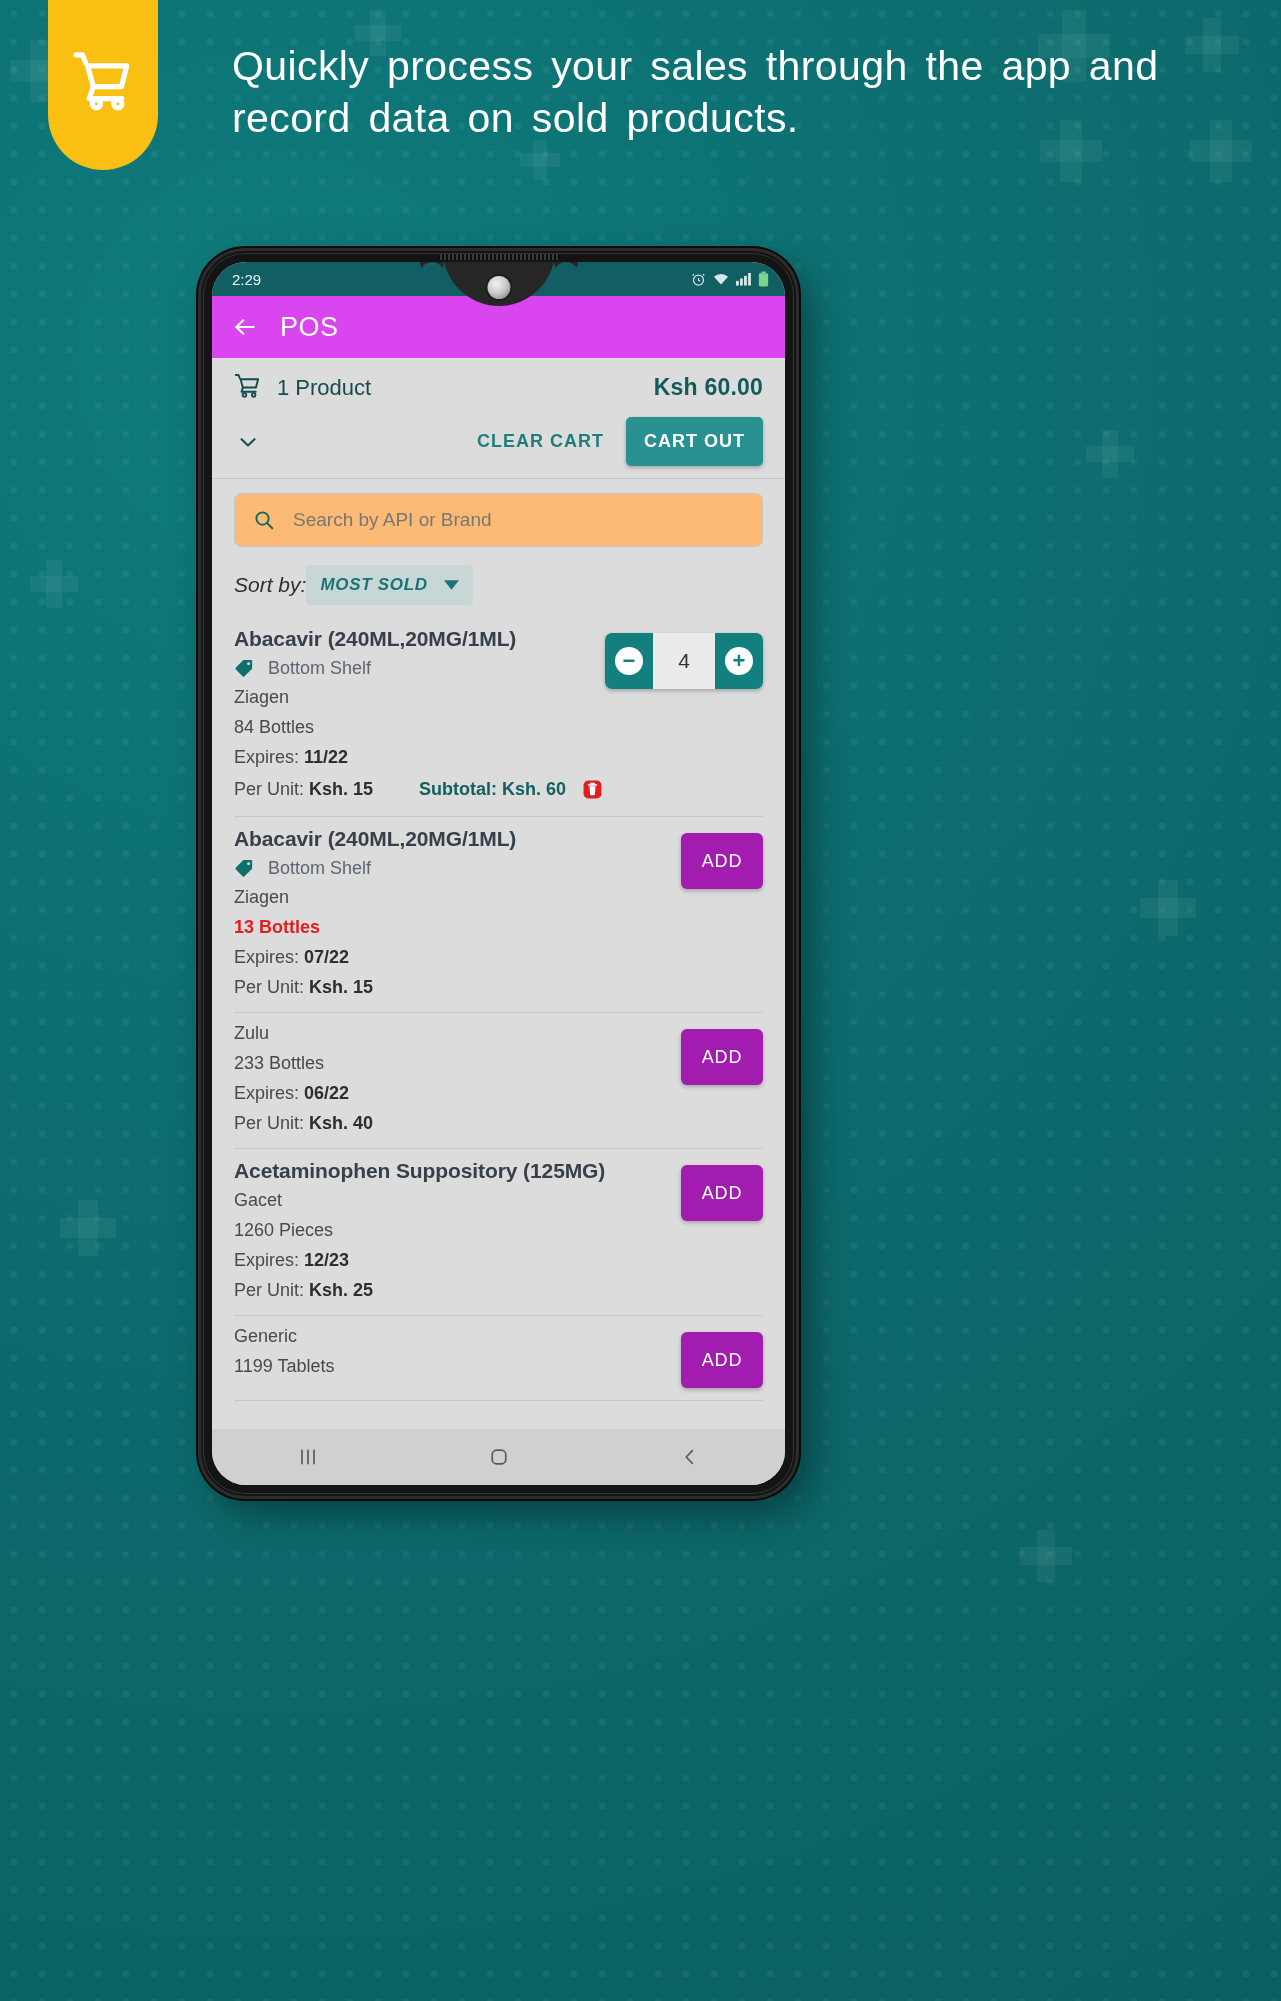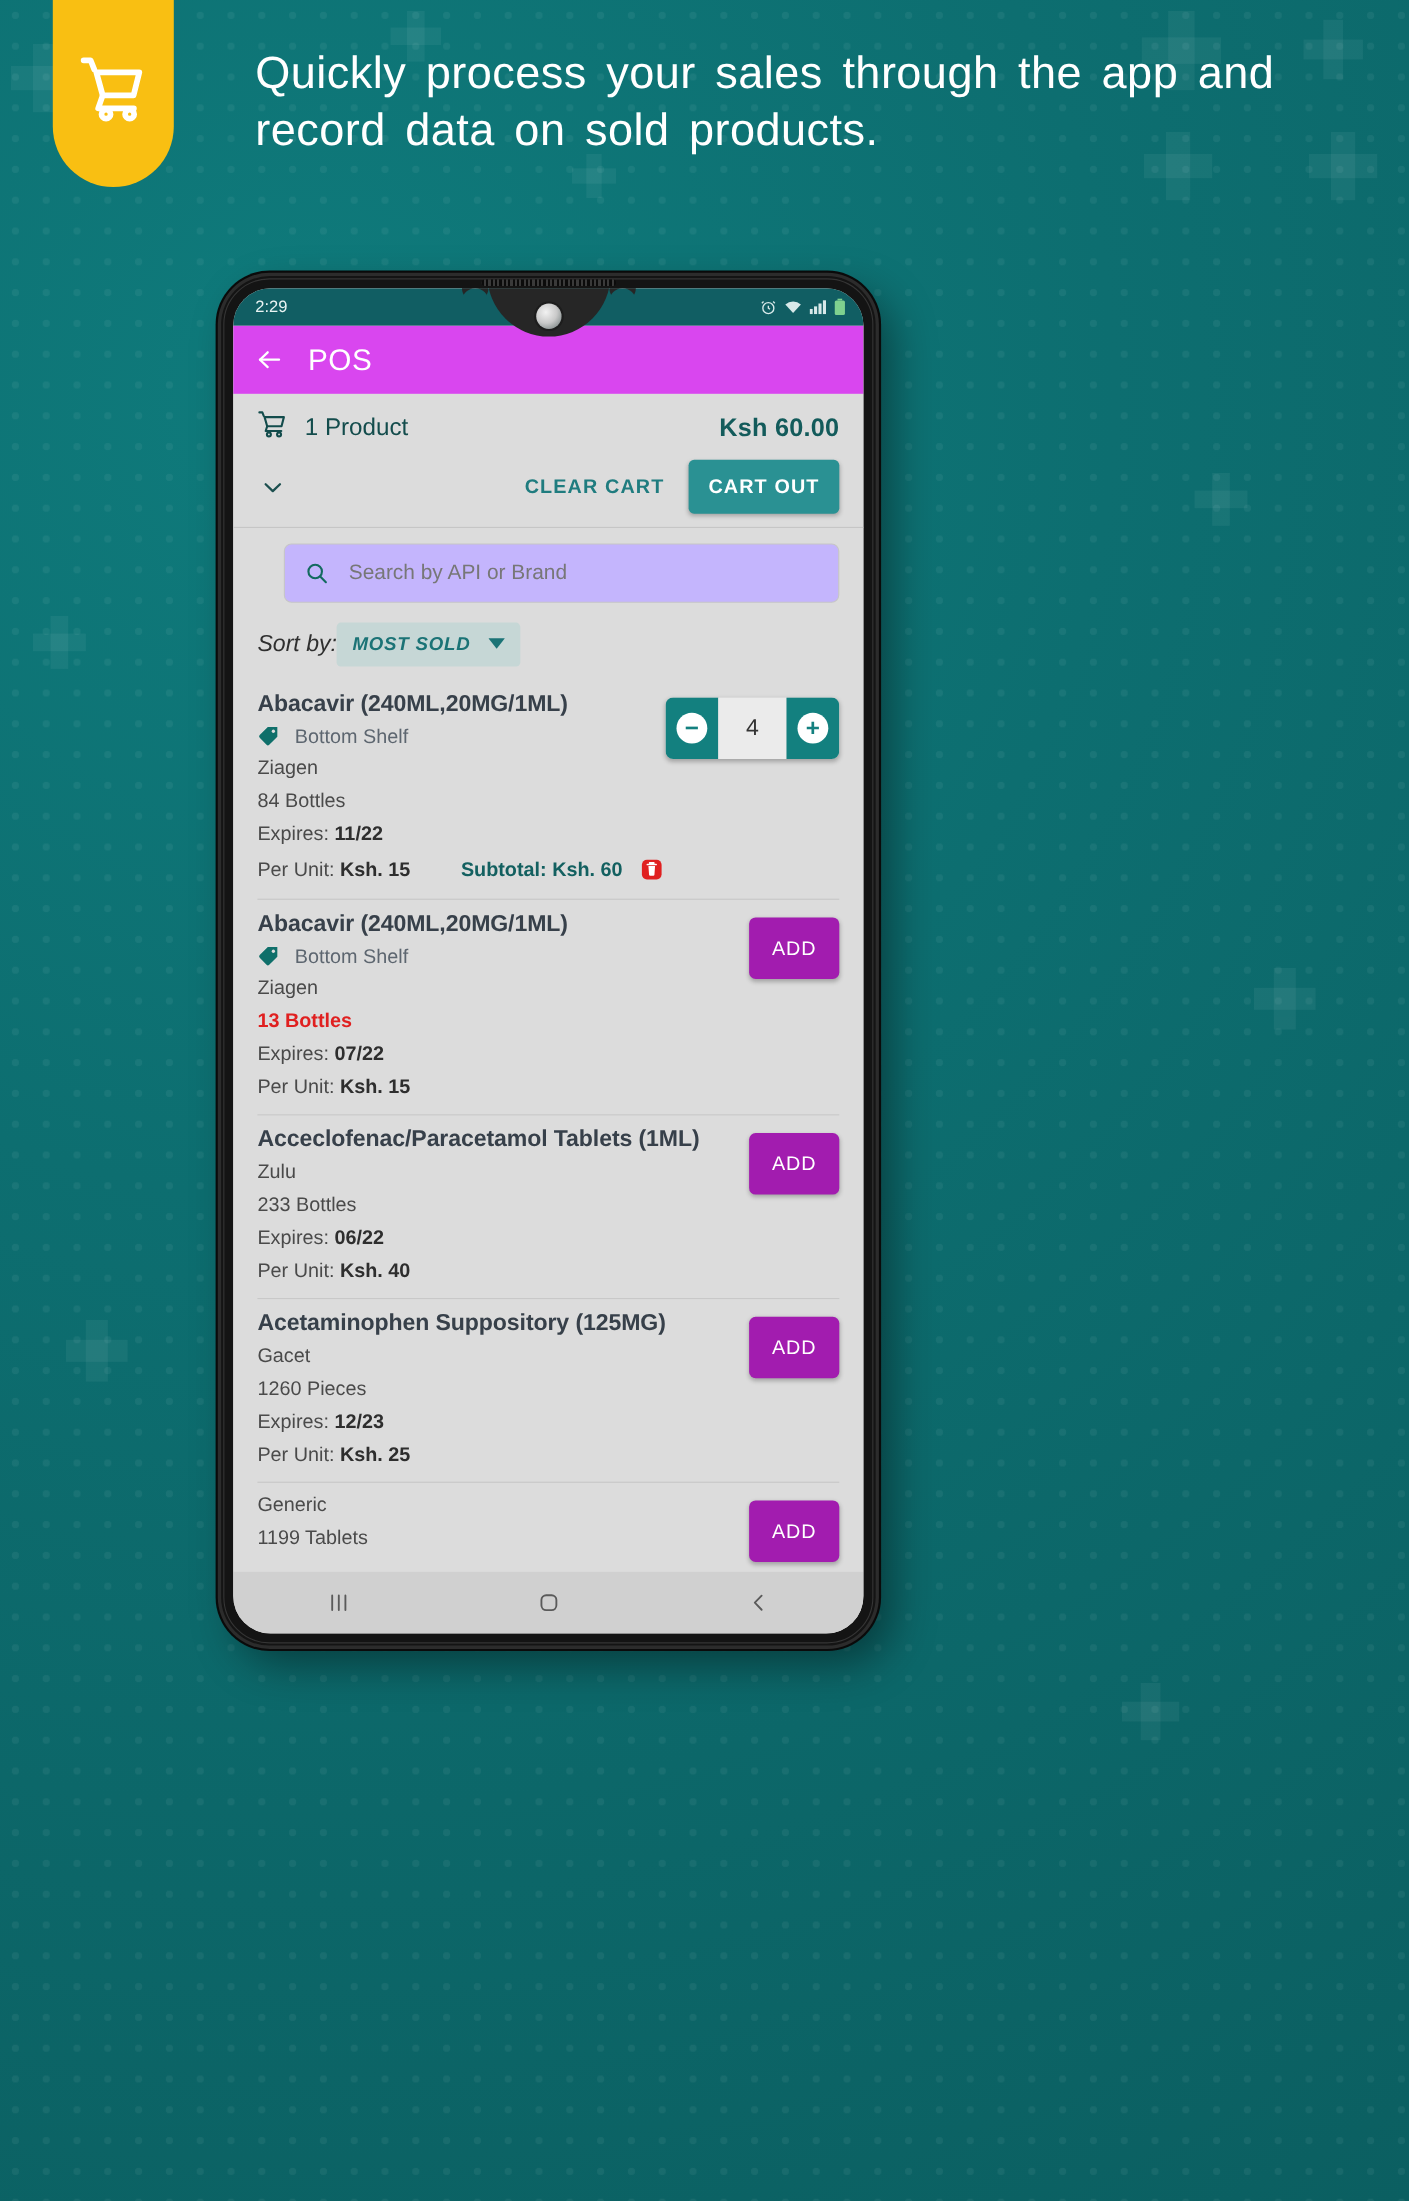--- a/index.html
+++ b/index.html
@@ -253,30 +253,29 @@
   #content {
     flex: 1 1 auto;
     background: #dcdcdc;
     overflow: hidden;
     padding: 0 0 0 0;
     display: flex;
     flex-direction: column;
   }
   #search-wrap { padding: 14px 22px 0 22px; flex: none; }
   #searchbar {
-    background: #c4b5fd;
+    background: #fdba74;
     border: 1px solid #c6c6c6;
     border-radius: 7px;
     height: 54px;
     display: flex;
     align-items: center;
     gap: 18px;
     padding: 0 18px;
     cursor: text;
-    margin-left: 24px;
   }
   #searchbar svg { display:block; flex: none; }
   #search-input {
     border: none;
     background: transparent;
     outline: none;
     font-family: inherit;
     font-size: 19px;
     color: #454545;
     width: 100%;
@@ -655,21 +654,20 @@
               <b>Ksh. 15</b>
             </div>
           </div>
           <div class="p-side">
             <button class="add-btn">ADD</button>
           </div>
         </div>
 
         <div class="product">
           <div class="p-main">
-            <div class="p-name">Acceclofenac/Paracetamol Tablets (1ML)</div>
             <div class="p-line">Zulu</div>
             <div class="p-line">233 Bottles</div>
             <div class="p-line">
               <span>Expires:</span>
               <b class="exp-amber">06/22</b>
             </div>
             <div class="p-line" style="margin-bottom:2px;">
               <span>Per Unit:</span>
               <b>Ksh. 40</b>
             </div>

